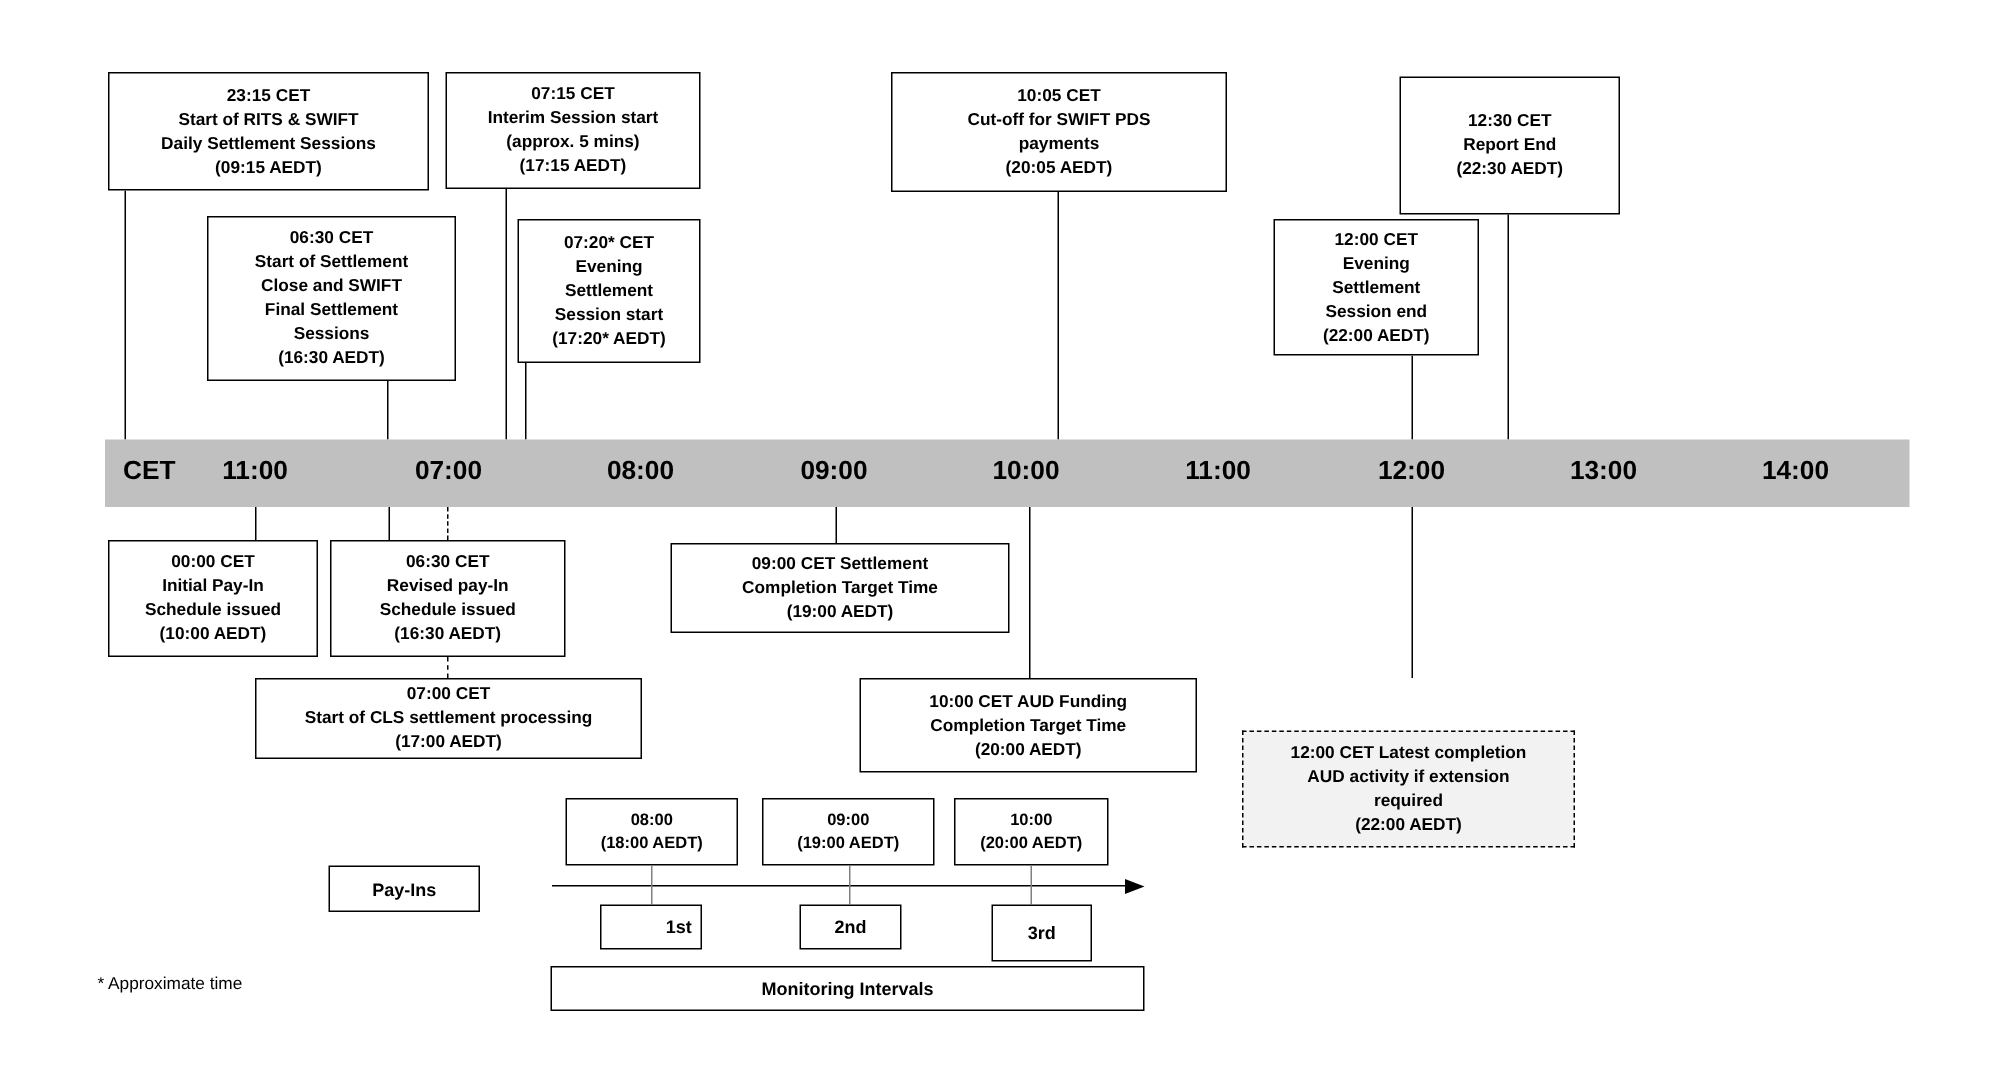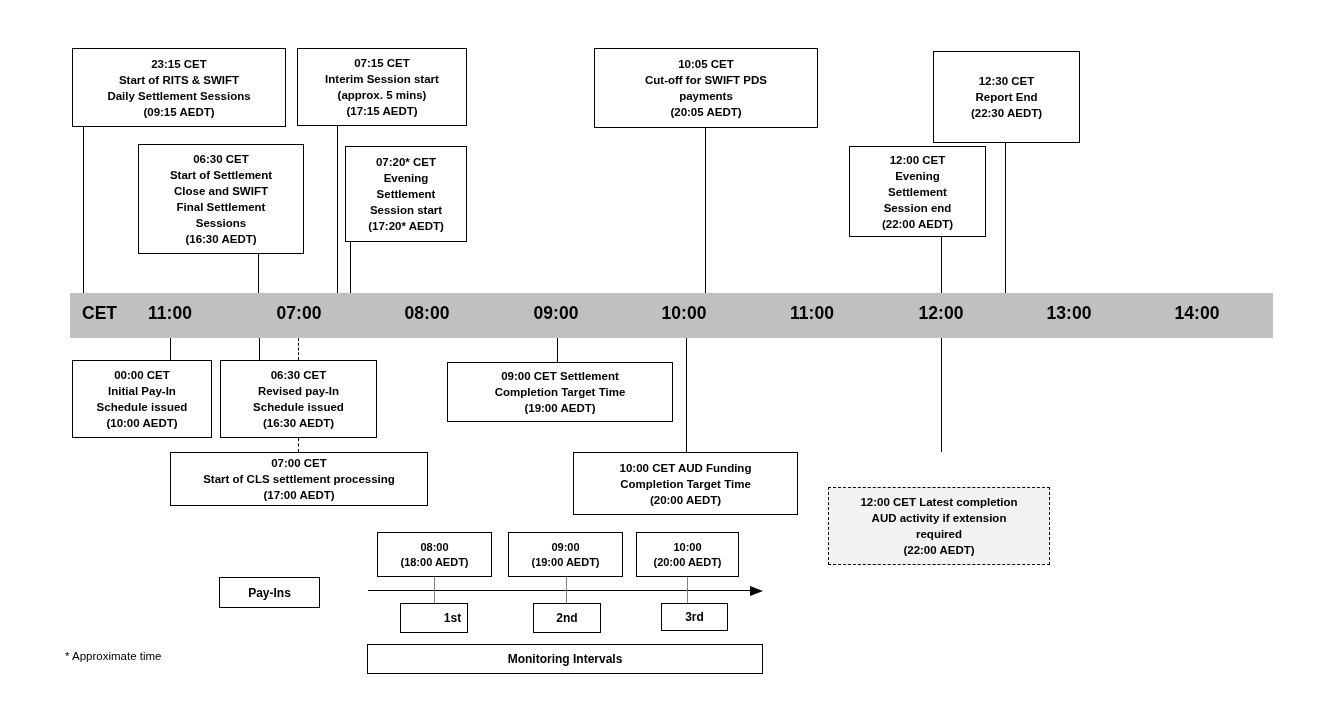--- a/index.html
+++ b/index.html
@@ -136,19 +136,19 @@
 (19:00 AEDT)</div>
   <div class="box smallbox" style="left:636px; top:532px; width:103px; height:45px;">10:00
 (20:00 AEDT)</div>
 
   <div class="vline gray" style="left:434px; top:577px; height:26px;"></div>
   <div class="vline gray" style="left:566px; top:577px; height:26px;"></div>
   <div class="vline gray" style="left:687px; top:577px; height:26px;"></div>
 
   <div class="box" style="left:400px; top:603px; width:68px; height:30px; font-size:12px;padding-left:37px;">1st</div>
   <div class="box" style="left:533px; top:603px; width:68px; height:30px; font-size:12px;">2nd</div>
-  <div class="box" style="left:661px; top:603px; width:67px; height:28px; font-size:12px;">3rd</div>
+  <div class="box" style="left:661px; top:603px; width:67px; height:38px; font-size:12px;">3rd</div>
 
   <div class="box" style="left:367px; top:644px; width:396px; height:30px; font-size:12px;">Monitoring Intervals</div>
 
   <div class="footnote" style="left:65px; top:650px;">* Approximate time</div>
 
 </div>
 
 </body></html>

